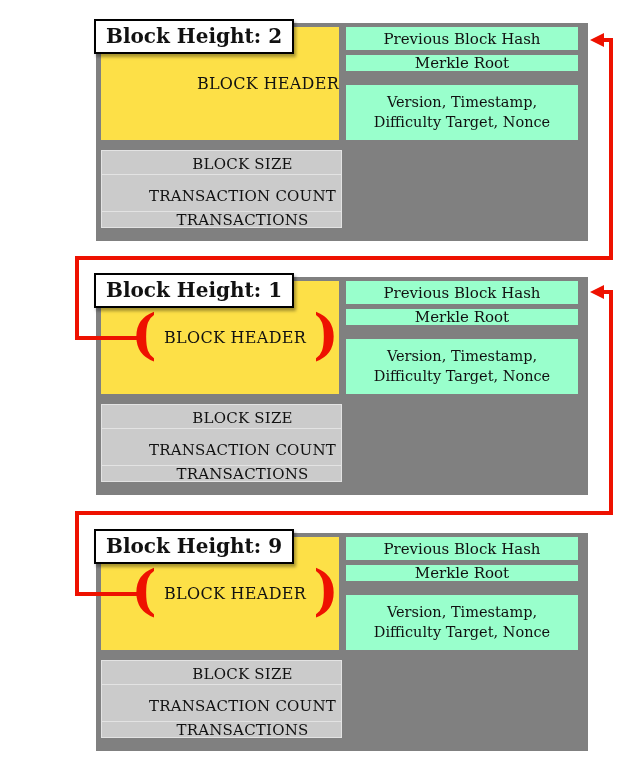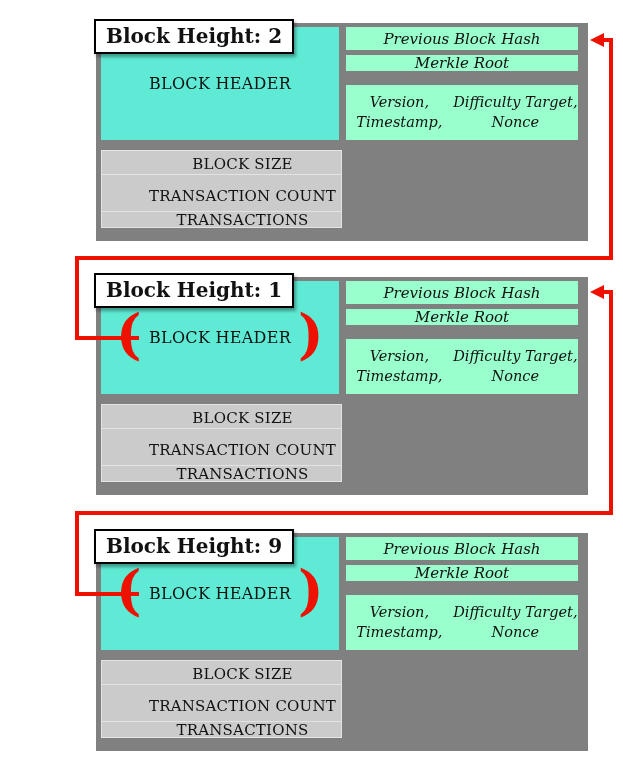--- a/index.html
+++ b/index.html
@@ -19,37 +19,37 @@
 
   .hlabel{
     position:absolute;left:-2px;top:-4px;width:186px;height:31px;
     background:#ffffff;border:2px solid #000;
     box-shadow:2px 3px 3px rgba(0,0,0,0.35);
     font-weight:bold;font-size:20px;line-height:31px;padding-left:10px;
     white-space:nowrap;z-index:3;
   }
   .headerbox{
     position:absolute;left:5px;top:4px;width:238px;height:113px;
-    background:#5eead4;
-    display:flex;align-items:center;justify-content:center;gap:7px;
+    background:#fde047;
+    display:flex;align-items:center;justify-content:flex-end;gap:7px;
     font-size:16px;letter-spacing:0.3px;
   }
   .brace{
     color:#ee1100;font-weight:bold;font-size:54px;line-height:1;
     transform:translateY(-4px);
     font-family:"DejaVu Serif","Liberation Serif",serif;
   }
   .field{
     position:absolute;left:250px;width:232px;background:#99ffcc;
     display:flex;align-items:center;justify-content:center;
-    text-align:center;font-size:15px;font-style:italic;
+    text-align:center;font-size:15px;
   }
   .f0{top:4px;height:23px}
   .f1{top:32px;height:16px}
-  .f2{top:62px;height:55px;flex-direction:row;font-size:14.5px;line-height:1.32;}
+  .f2{top:62px;height:55px;flex-direction:column;font-size:14.5px;line-height:1.32;}
   .row{
     position:absolute;left:5px;width:241px;background:#cbcbcb;
     border:1px solid #e3e3e3;box-sizing:border-box;
     display:flex;align-items:center;justify-content:center;
     font-size:15px;letter-spacing:0.2px;padding-left:42px;
   }
   .r0{top:127px;height:28px}
   .r1{top:151px;height:43px}
   .r2{top:188px;height:17px}
 

